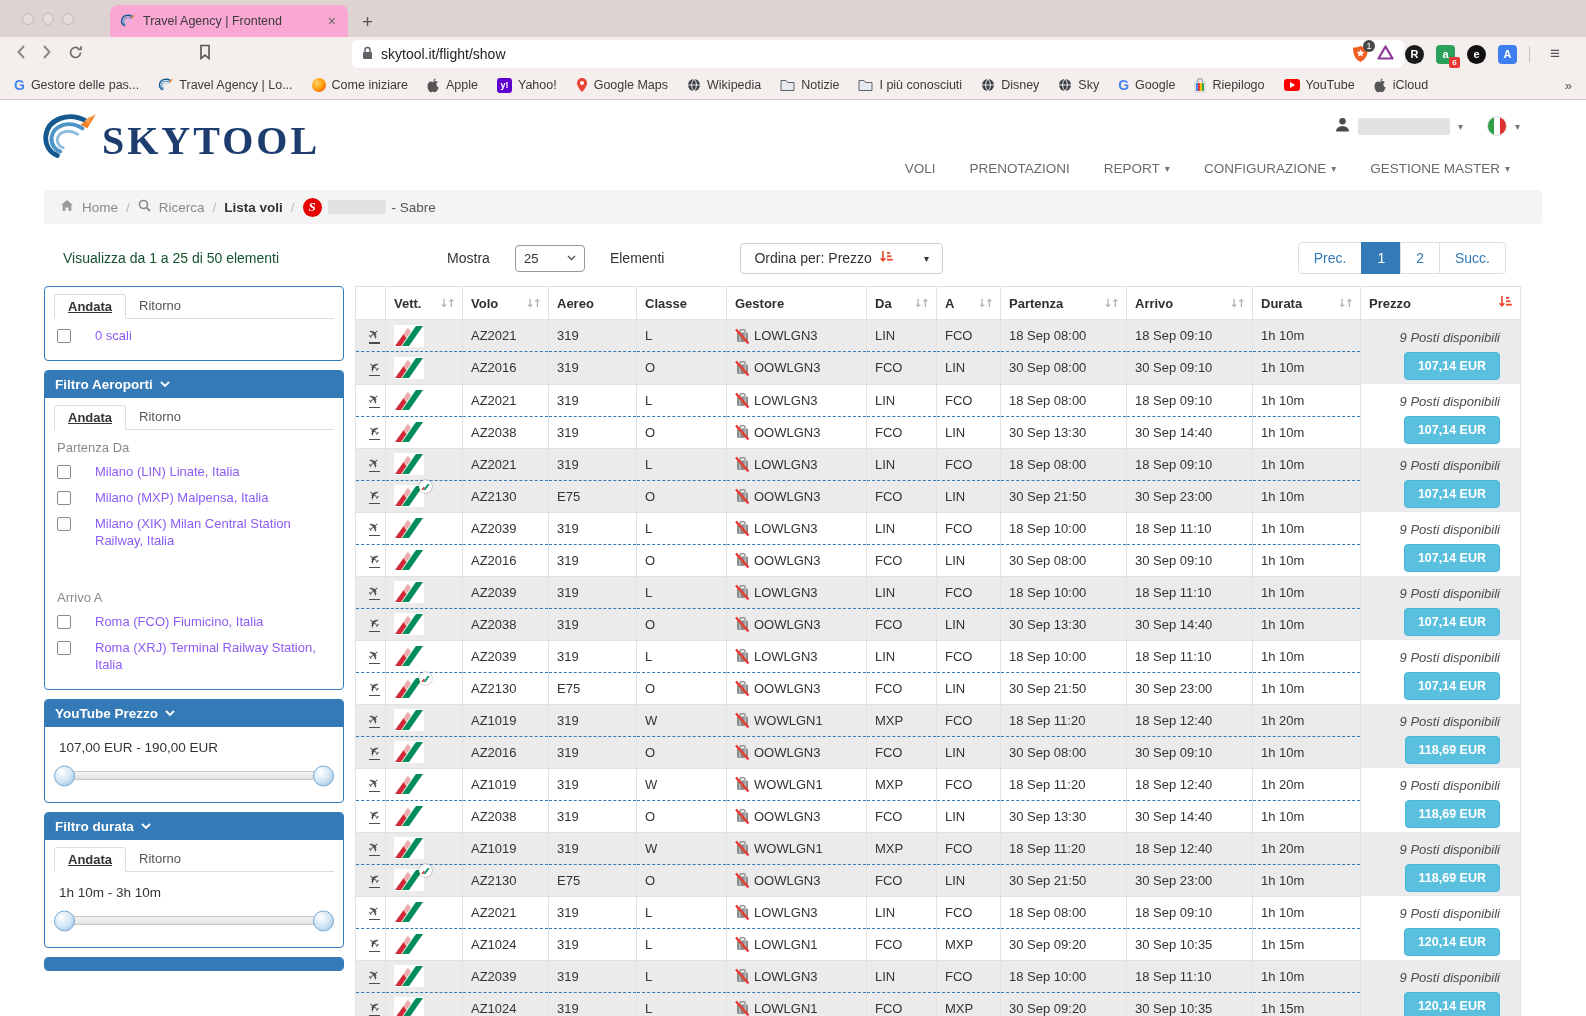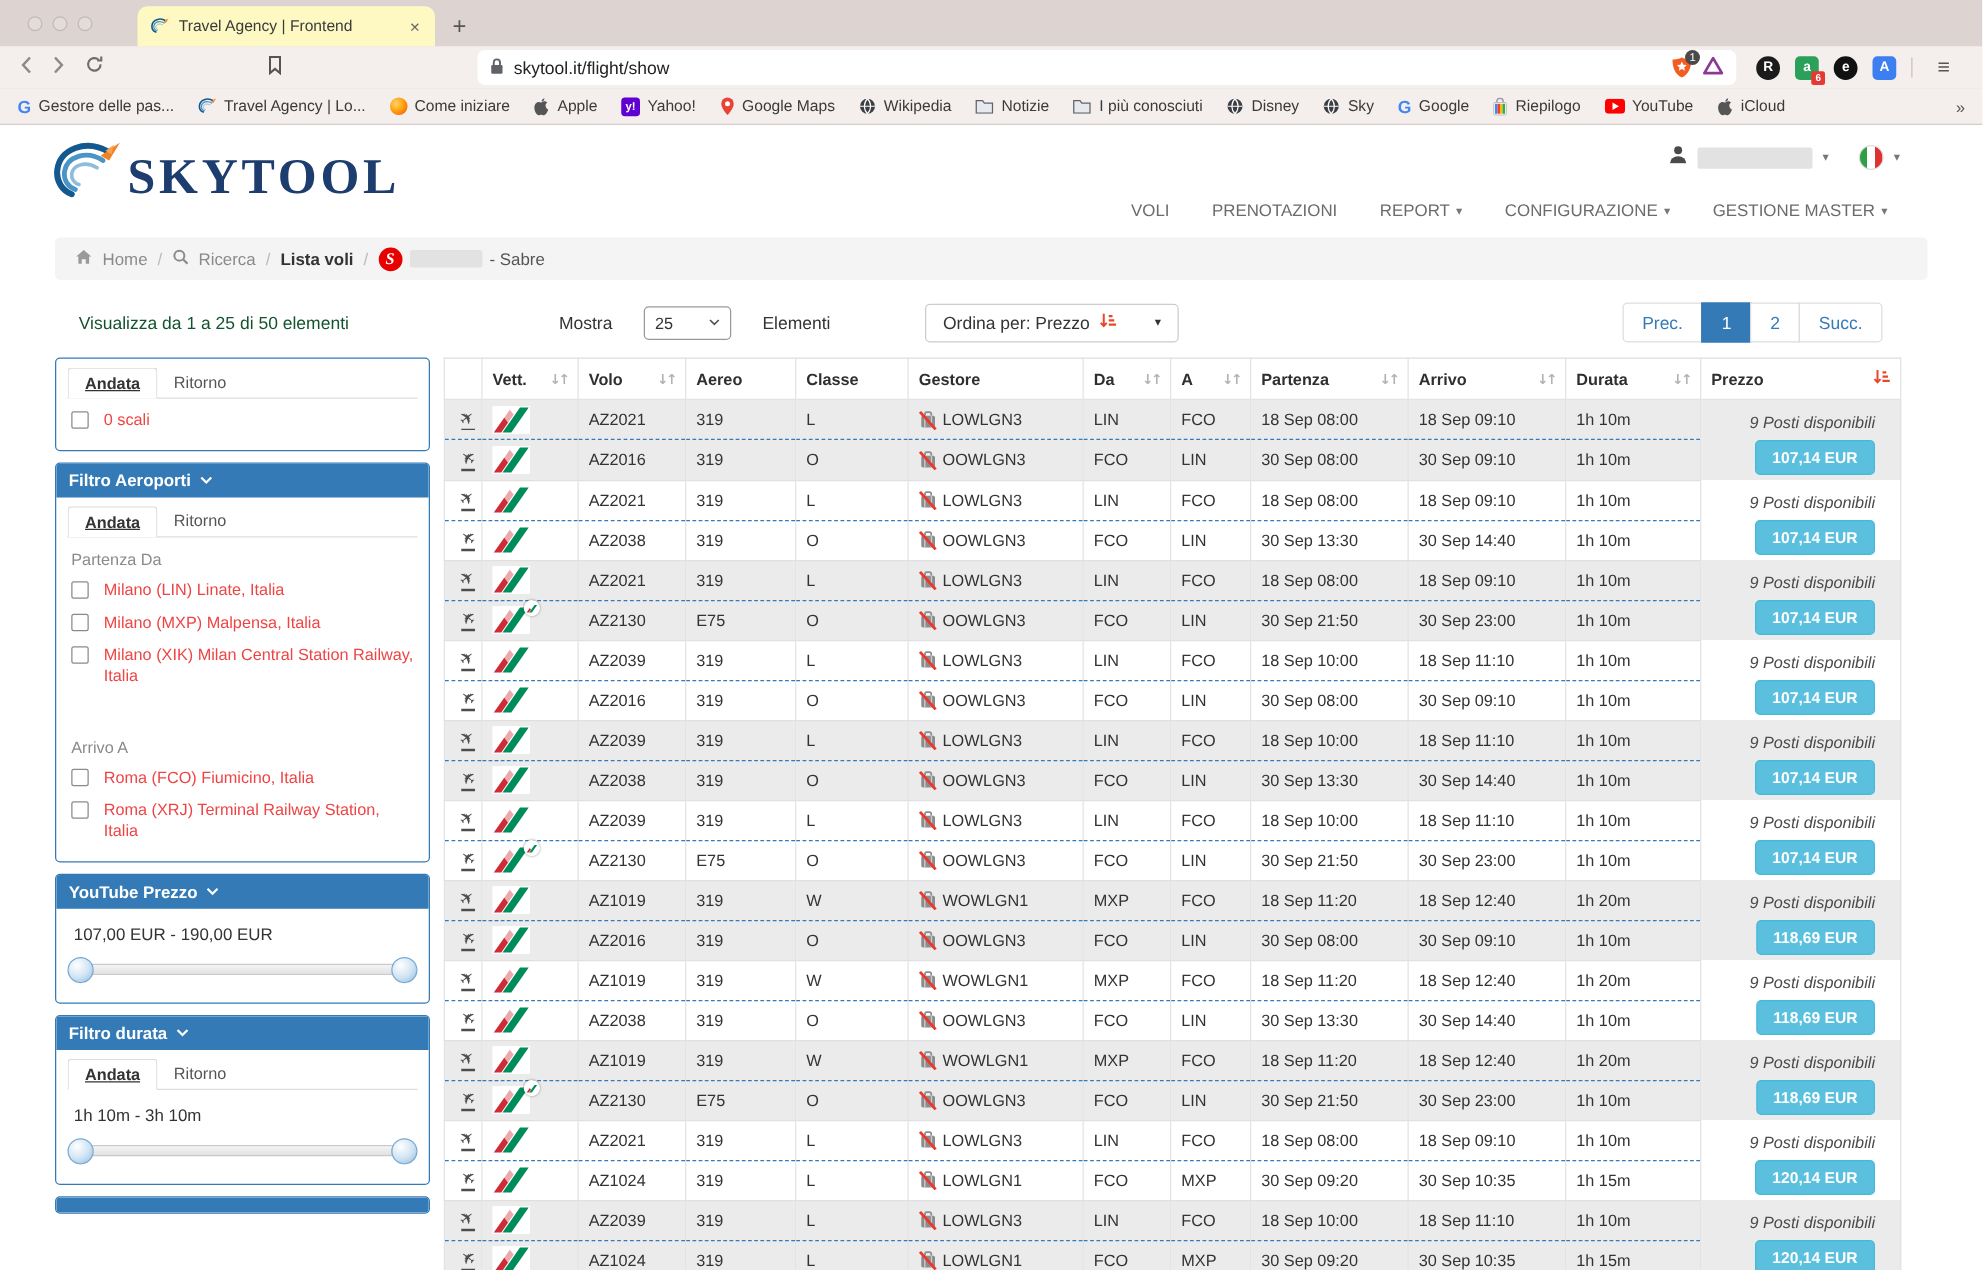--- a/index.html
+++ b/index.html
@@ -5,26 +5,26 @@
   * { margin:0; padding:0; box-sizing:border-box; }
   html,body { width:1586px; height:1016px; overflow:hidden; }
   body { font-family:"Liberation Sans", sans-serif; background:#fff; color:#333; }
   .screen { position:relative; width:1586px; height:1016px; overflow:hidden; background:#fff; }
 
   
   .chrome { height:100px; background:#ddd4d2; }
   .tabstrip { height:37px; display:flex; align-items:flex-end; background:#ddd4d2; }
   .traffic { display:flex; gap:8px; align-items:center; height:37px; padding:0 16px 0 22px; }
   .tl { width:12px; height:12px; border-radius:50%; background:#e4dcdb; border:1px solid #c3bab8; }
-  .tab { display:flex; align-items:center; gap:8px; width:238px; height:32px; background:#fef9c3;
+  .tab { display:flex; align-items:center; gap:8px; width:238px; height:32px; background:#f9a8d4;
          border-radius:8px 8px 0 0; padding:0 10px; margin-left:20px; font-size:12.5px; color:#3a3a3a; }
   .tab .title { flex:1; white-space:nowrap; overflow:hidden; }
   .tab .close { color:#666; font-size:14px; padding:0 2px; }
   .newtab { font-size:19px; color:#555; padding:0 14px 4px; }
-  .toolbar { height:34px; background:#f4eeec; display:flex; align-items:center; padding:0 12px; gap:16px; }
+  .toolbar { height:34px; background:#f4eeec; display:flex; align-items:center; padding:0 12px; gap:1px; }
   .navbtns { display:flex; align-items:center; gap:16px; padding-left:4px; }
   .urlbar { flex:1; height:28px; margin-left:140px; background:#fff; border-radius:6px; display:flex;
             align-items:center; padding:0 10px; gap:8px; font-size:14px; color:#222; }
   .urlbar .spacer { flex:1; }
   .shieldwrap { position:relative; display:flex; align-items:center; }
   .shieldbadge { position:absolute; top:-5px; right:-6px; background:#4a4a4a; color:#fff; font-size:9px;
                  width:12px; height:12px; border-radius:50%; display:flex; align-items:center; justify-content:center; }
   .extrow { display:flex; align-items:center; gap:12px; padding-right:6px; }
   .exticon { position:relative; width:19px; height:19px; border-radius:50%; display:flex; align-items:center;
              justify-content:center; font-size:11px; font-weight:bold; color:#fff; }
@@ -86,21 +86,21 @@
   .content { margin:0 44px; display:flex; align-items:flex-start; }
   .sidebar { width:300px; flex:none; }
   .panel { border:1px solid #337ab7; border-radius:4px; background:#fff; margin-bottom:9px; overflow:hidden; }
   .phead { background:#337ab7; color:#fff; font-size:13.5px; font-weight:bold; padding:6px 10px;
            display:flex; align-items:center; gap:7px; }
   .phead .trash { margin-left:auto; }
   .ftabs { display:flex; border-bottom:1px solid #ddd; margin:7px 9px 0; }
   .ftab { padding:4px 13px; font-size:13px; color:#555; }
   .ftab.active { border:1px solid #ddd; border-bottom:1px solid #fff; margin-bottom:-1px; border-radius:3px 3px 0 0;
                  font-weight:bold; text-decoration:underline; color:#333; background:#fff; }
-  .chk { display:flex; gap:12px; align-items:flex-start; margin:9px 12px; font-size:13px; color:#ef4444; line-height:1.3; }
+  .chk { display:flex; gap:24px; align-items:flex-start; margin:9px 12px; font-size:13px; color:#8b5cf6; line-height:1.3; }
   .box { width:14px; height:14px; border:1px solid #8a8a8a; border-radius:2px; background:#fff; flex:none; margin-top:1px; }
   .grp { color:#8a8a8a; font-size:13px; margin:10px 12px 2px; }
   .spacer22 { height:22px; }
   .rangelabel { font-size:13.5px; color:#333; margin:13px 14px 4px; }
   .slider { position:relative; height:9px; background:linear-gradient(#f4f4f4,#e2e2e2); border:1px solid #c9c9c9;
             border-radius:5px; margin:16px 14px 16px; }
   .handle { position:absolute; top:50%; transform:translateY(-50%); width:21px; height:21px; border-radius:50%;
             border:1px solid #74a8d4; background:radial-gradient(circle at 35% 30%, #fff, #cfe3f3 55%, #8fb9dd); }
   .handle.l { left:-6px; } .handle.r { right:-6px; }
   .pbody { padding-bottom:6px; }

